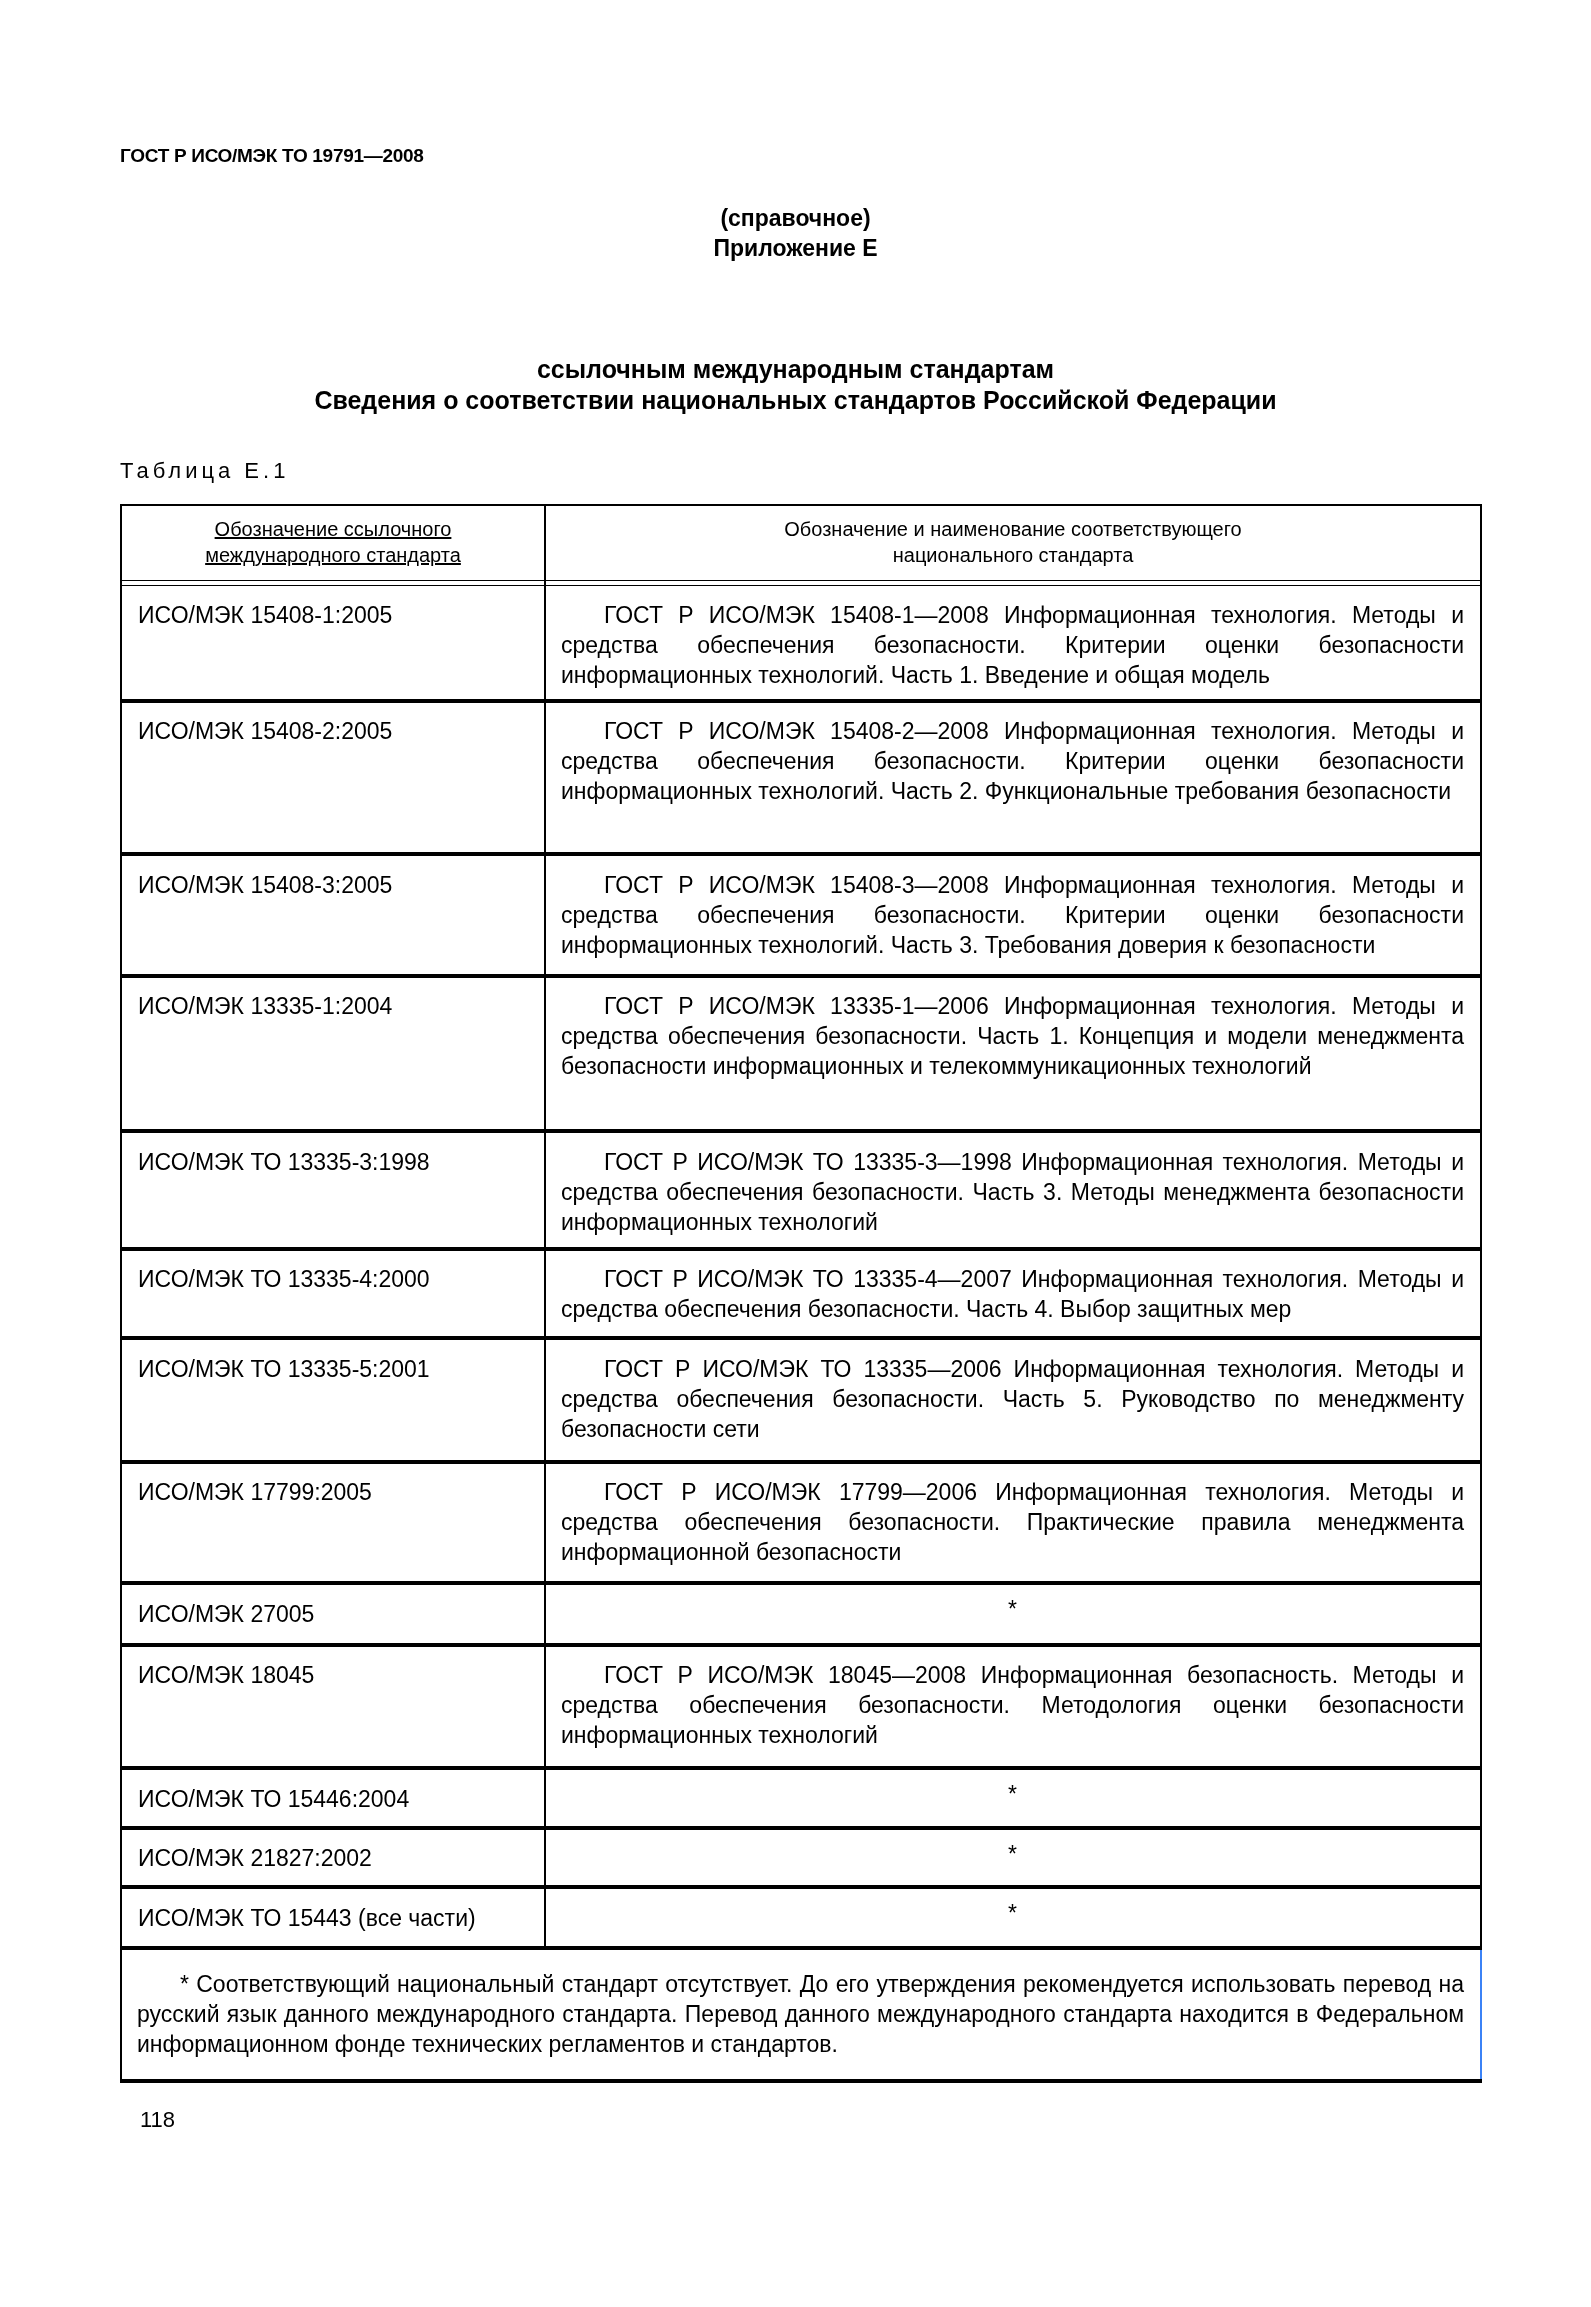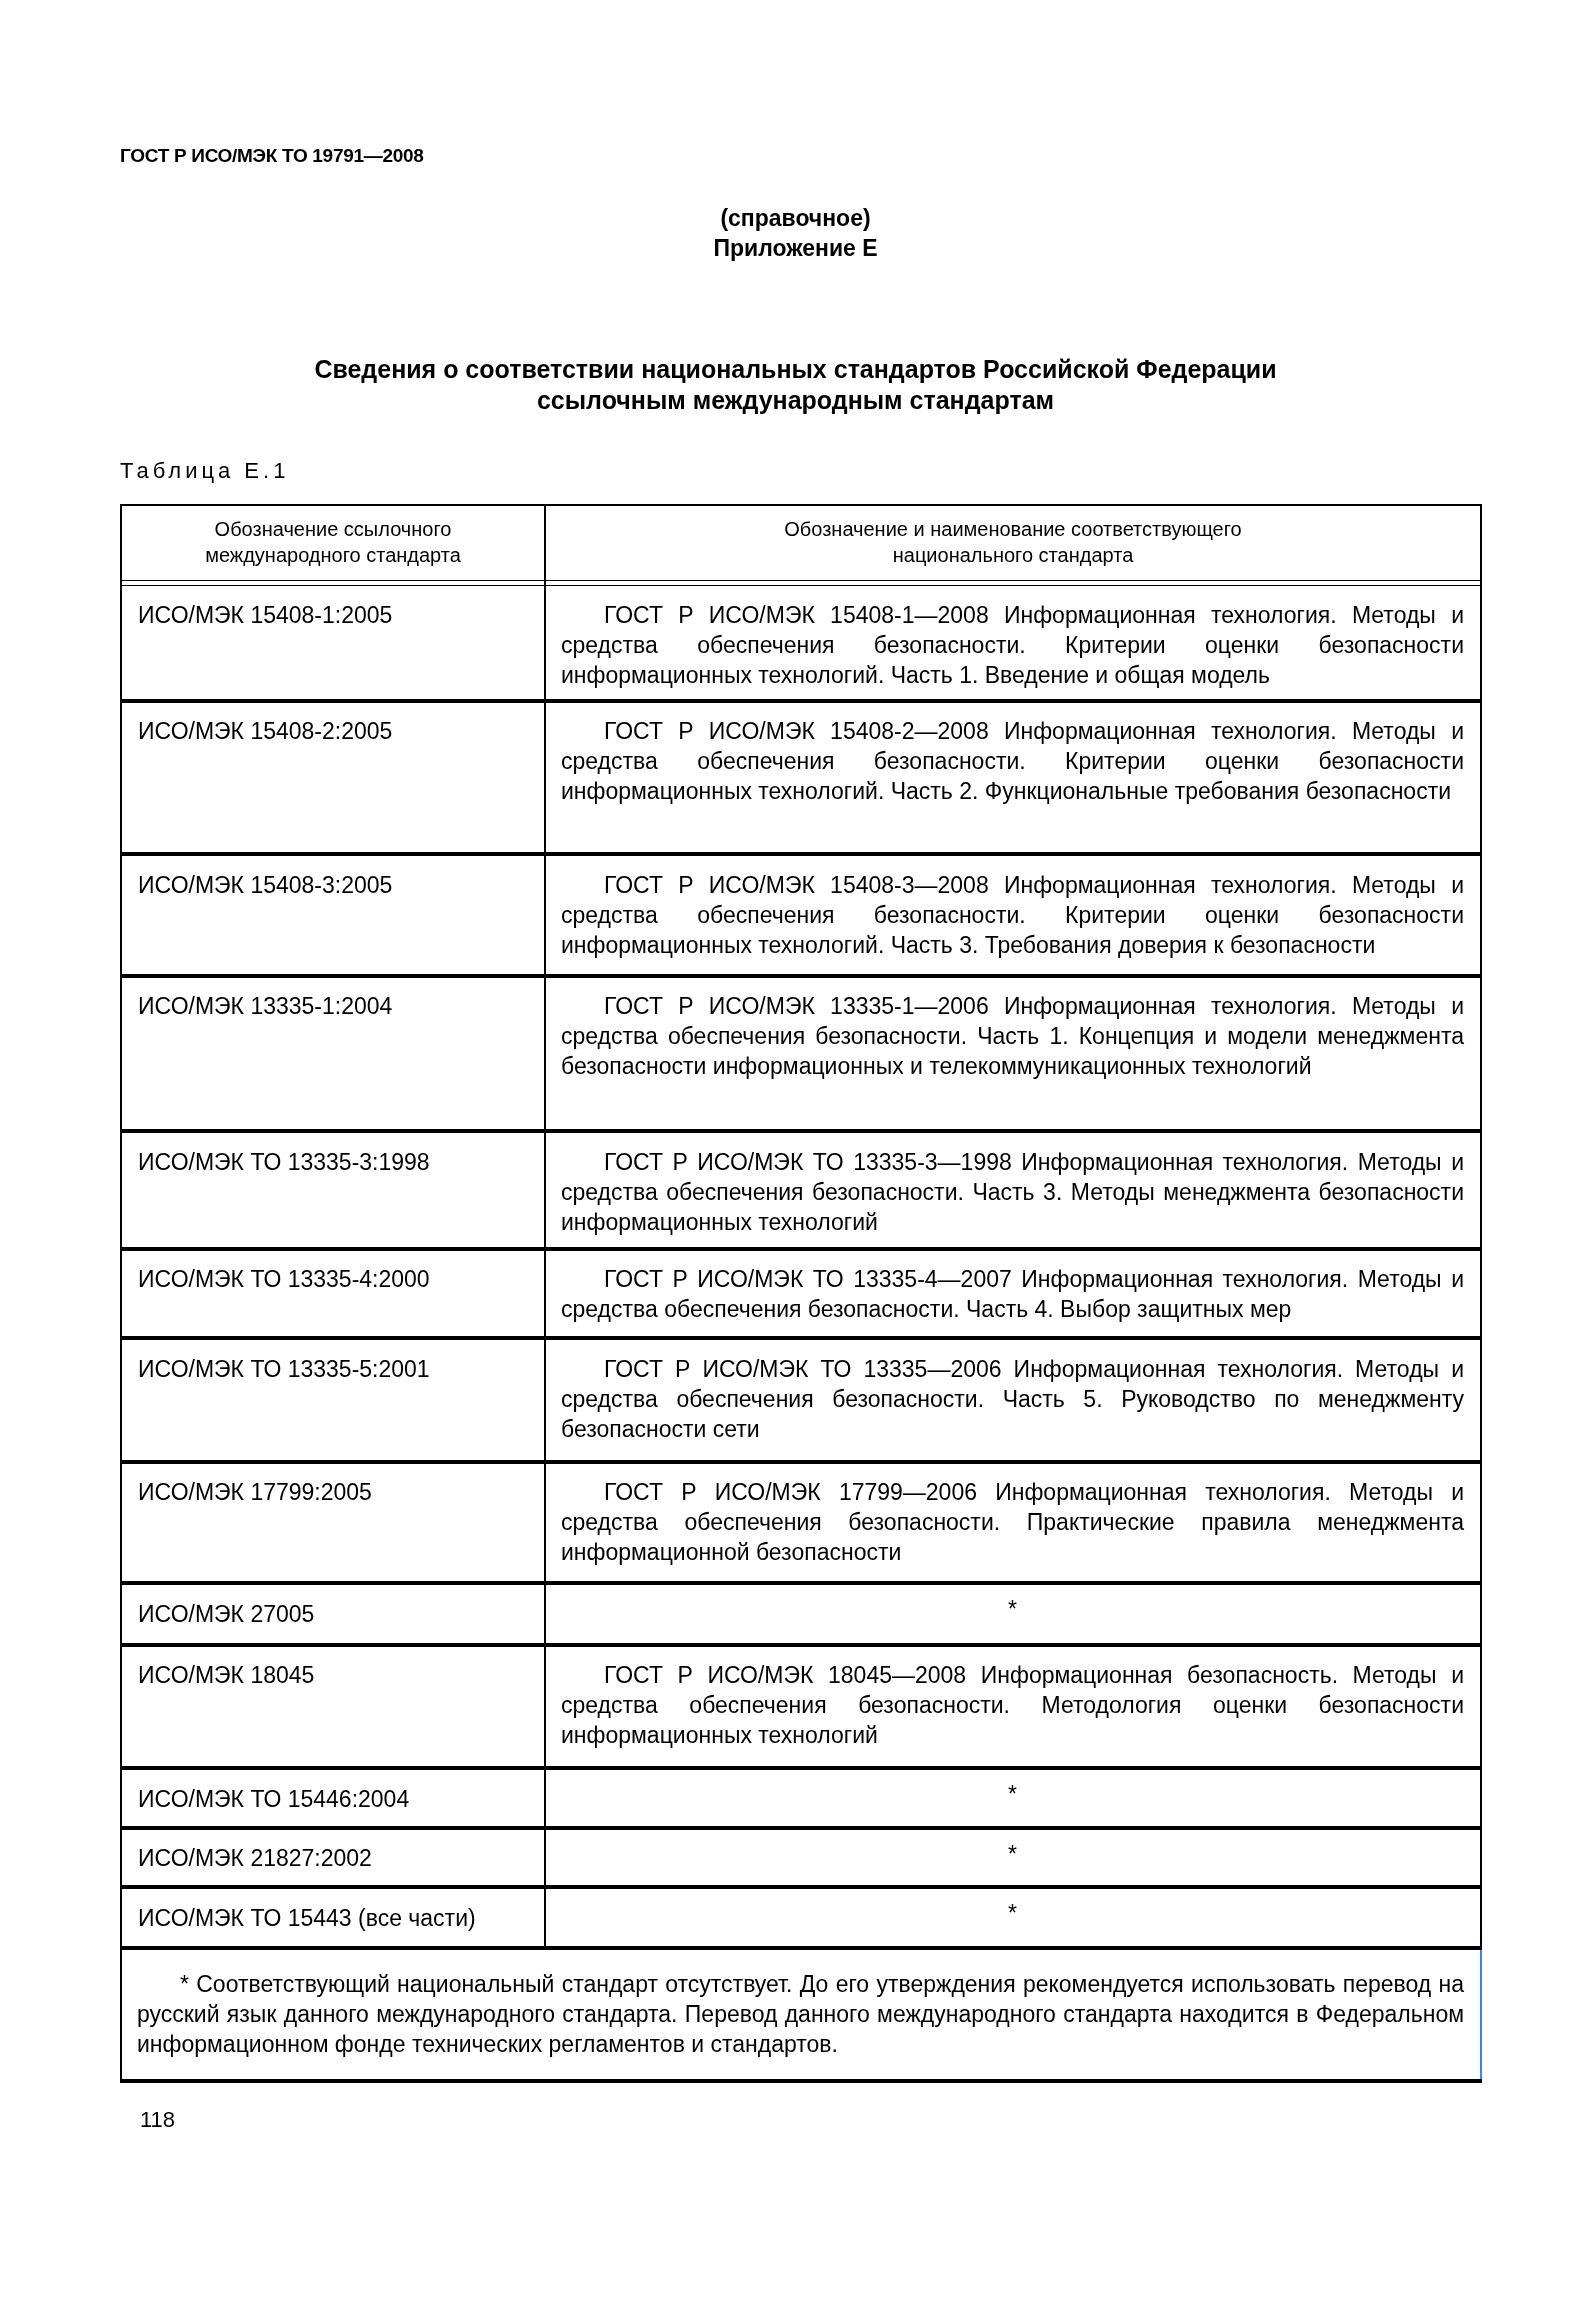--- a/index.html
+++ b/index.html
@@ -66,34 +66,34 @@
 <body>
 
 <div class="doc-header">ГОСТ Р ИСО/МЭК ТО 19791—2008</div>
 
 <div class="appendix">
   <div>(справочное)</div>
   <div>Приложение Е</div>
 </div>
 
 <div class="title">
+  <div>ссылочным международным стандартам</div>
   <div>Сведения о соответствии национальных стандартов Российской Федерации</div>
-  <div>ссылочным международным стандартам</div>
 </div>
 
 <div class="table-label">Таблица Е.1</div>
 
 <table class="tbl">
   <colgroup>
       <col class="c1">
       <col class="c2">
     </colgroup>
   <thead>
     <tr>
-      <th class="c1h" style="padding:0 40px;">Обозначение ссылочного международного стандарта</th>
+      <th class="c1h" style="padding:0 40px;text-decoration:underline;">Обозначение ссылочного международного стандарта</th>
       <th style="padding:0 189px;">Обозначение и наименование соответствующего национального стандарта</th>
     </tr>
     <tr class="spacer">
       <td class="c1s"></td>
       <td></td>
     </tr>
   </thead>
   <tbody class="rows" id="rows">
       <tr>
         <td class="ref" style="height: 99px;">ИСО/МЭК 15408-1:2005</td>

